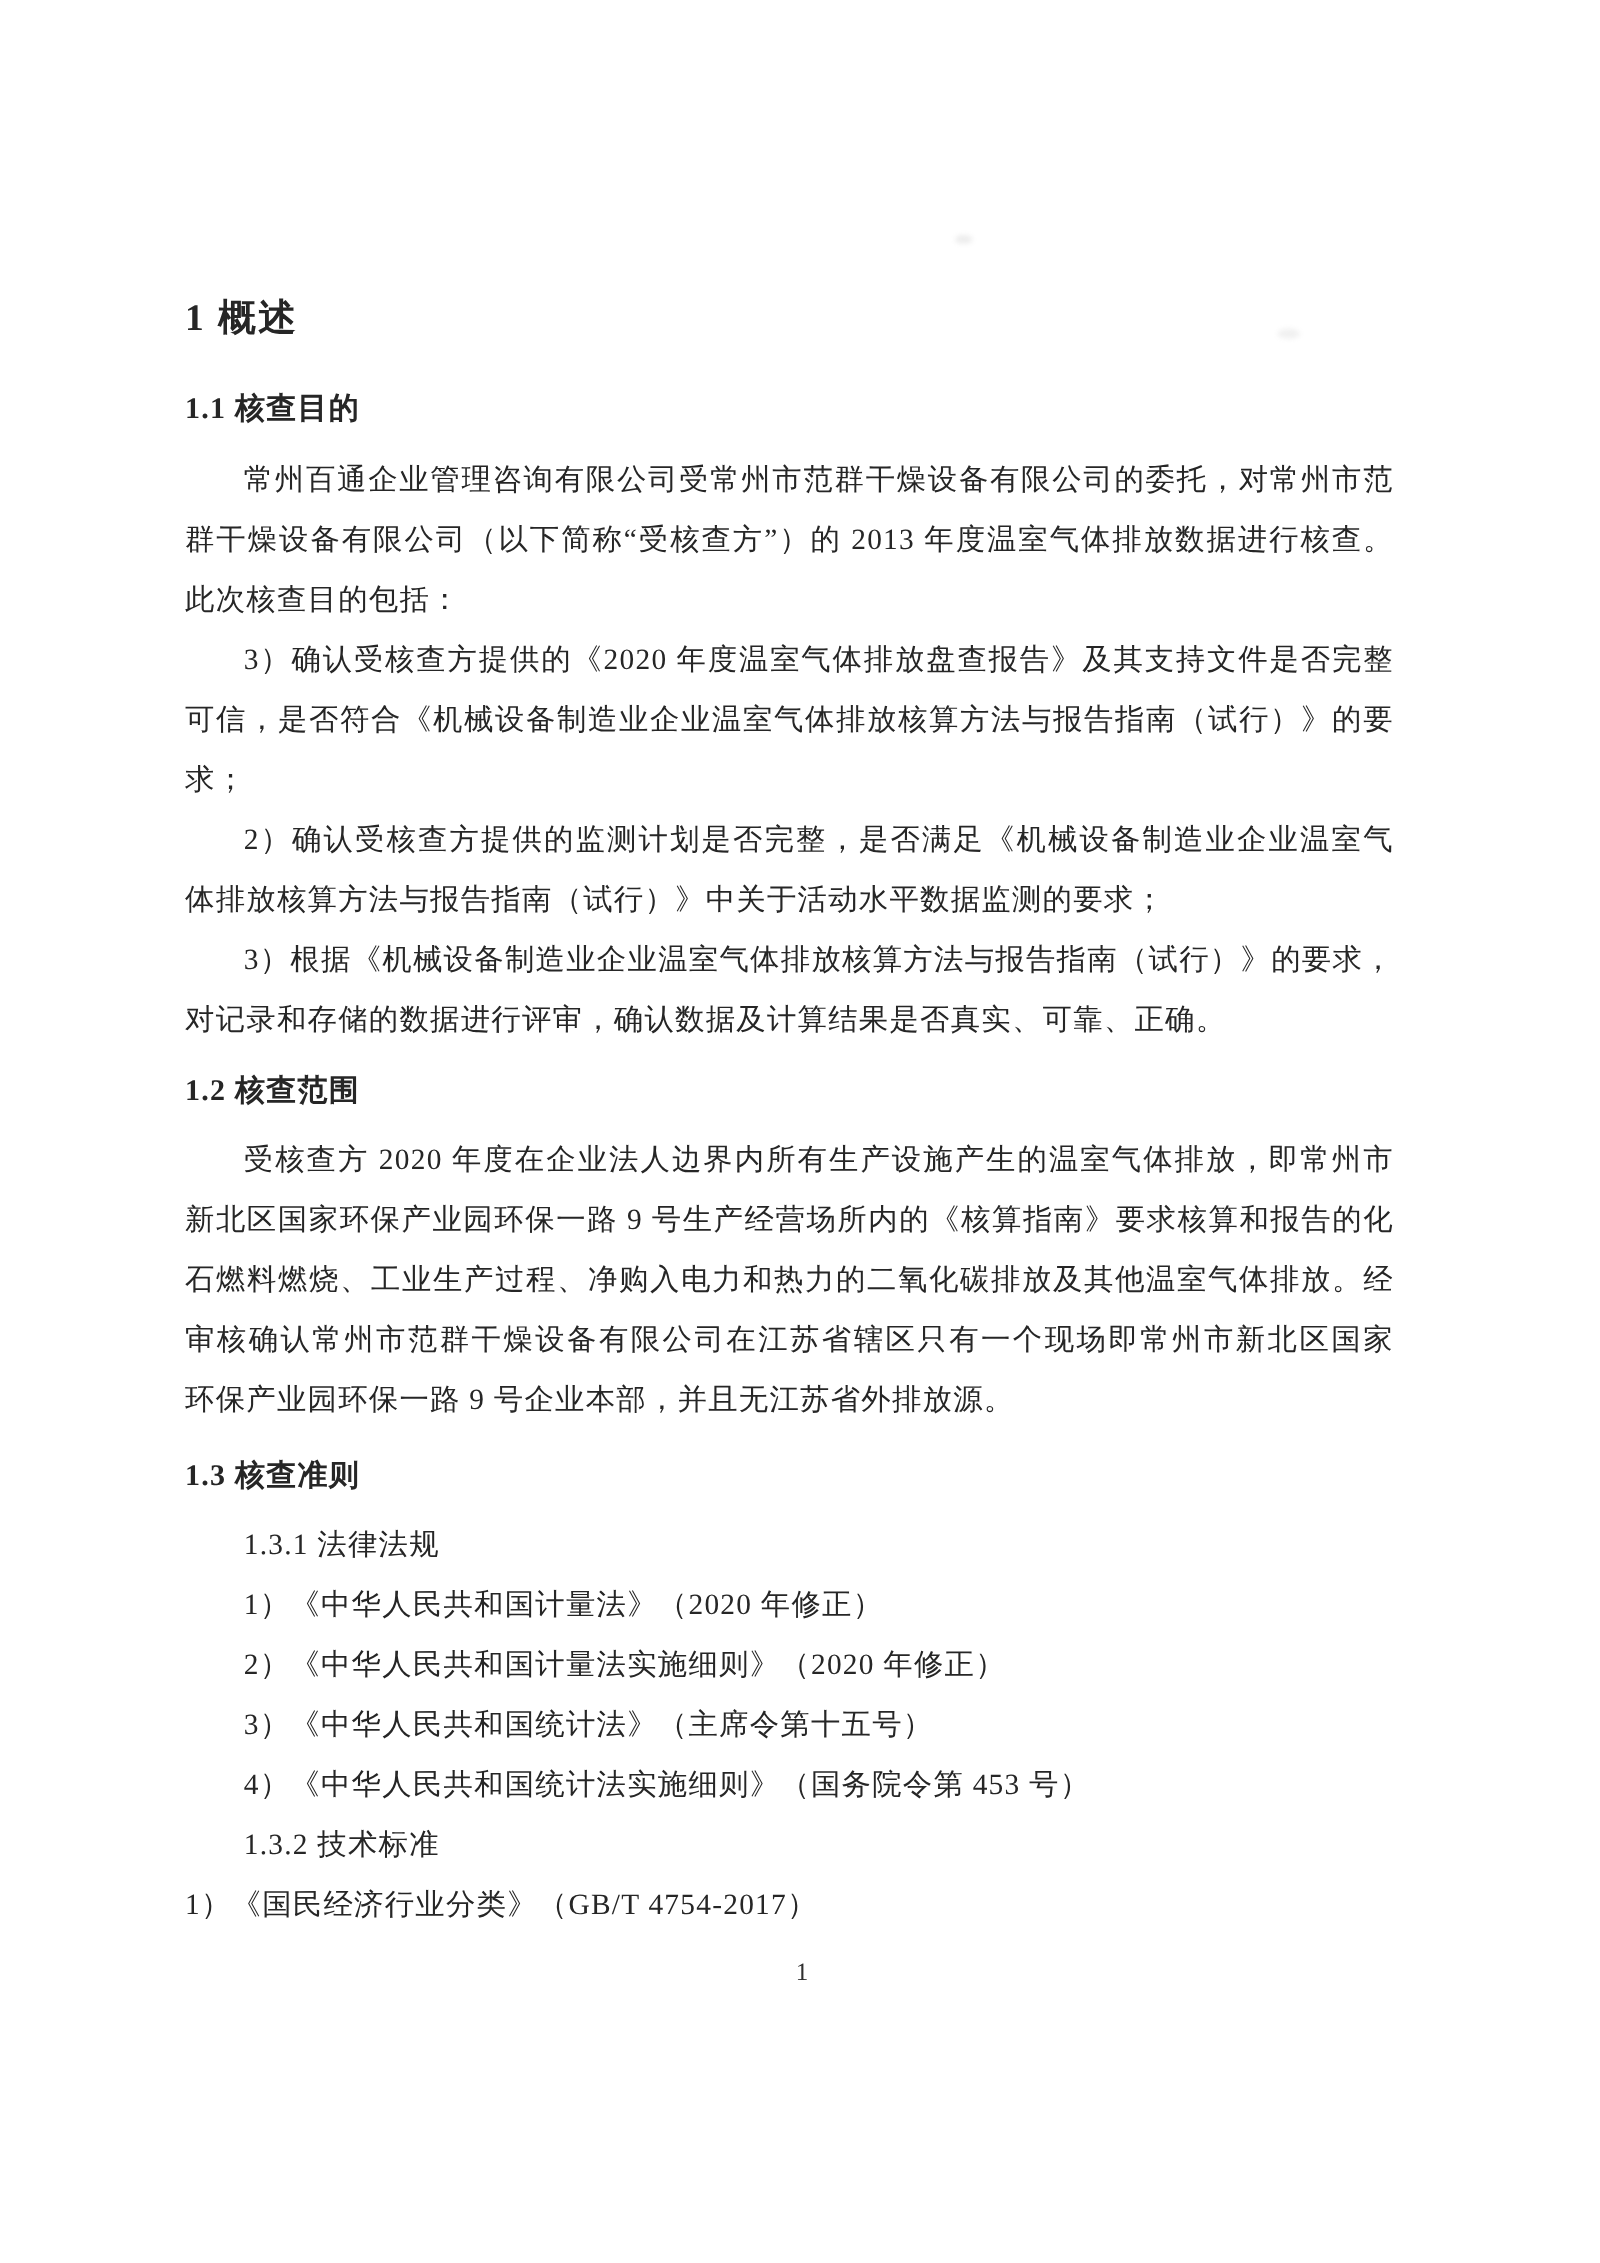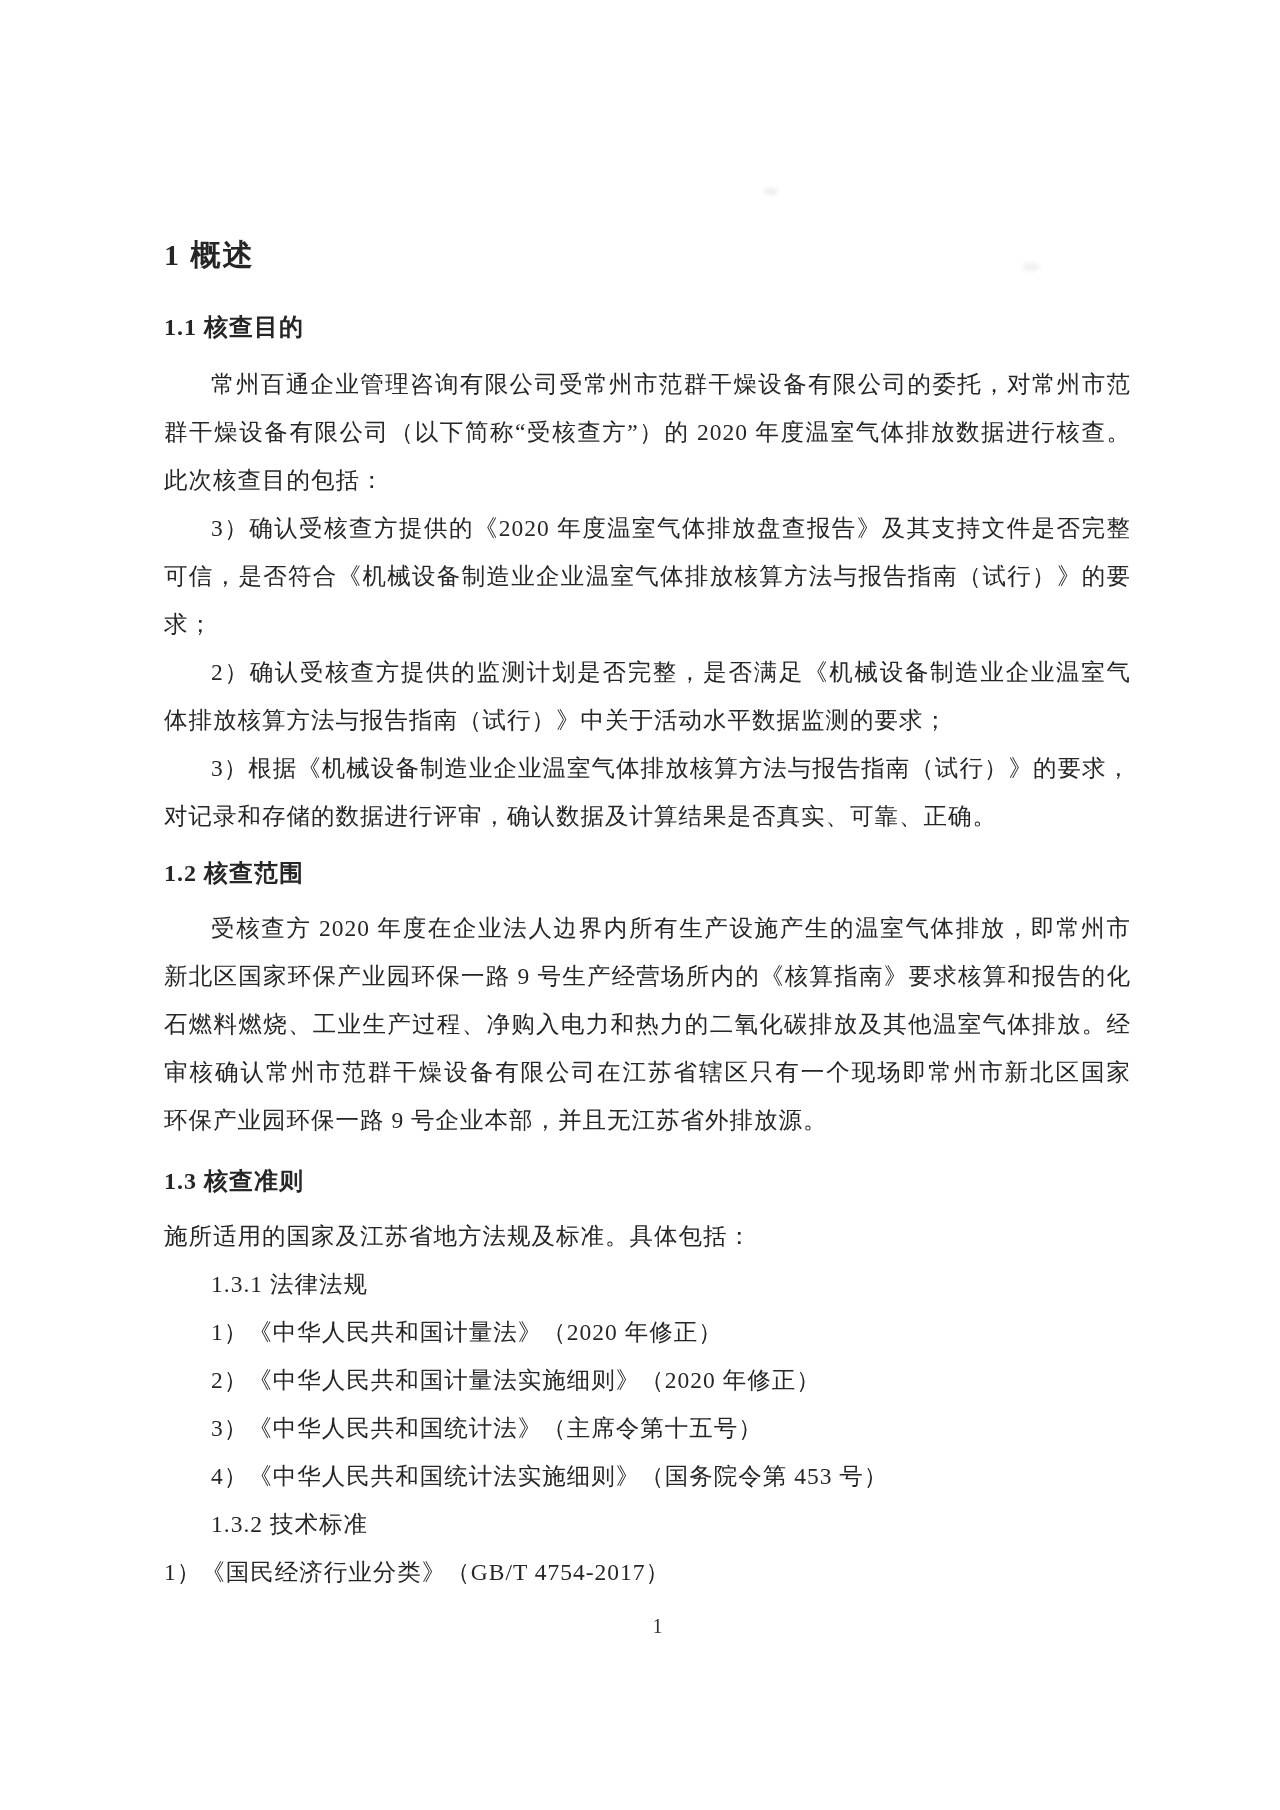--- a/index.html
+++ b/index.html
@@ -12,21 +12,21 @@
     font-family: "Liberation Serif", "DejaVu Serif", serif;
     color: #262626;
   }
   .page {
     position: absolute;
     inset: 0;
     background: #ffffff;
   }
   .content {
     position: absolute;
-    left: 164px;
+    left: 148px;
     top: 238px;
     width: 967px;
   }
   .h1 {
     font-size: 30px;
     line-height: 34px;
     font-weight: bold;
     margin: 0;
     letter-spacing: 2px;
   }
@@ -82,21 +82,21 @@
   <div class="artifact a1"></div>
   <div class="artifact a2"></div>
 
   <main class="content">
     <h1 class="h1">1 概述</h1>
 
     <section class="s1">
       <h2 class="h2">1.1 核查目的</h2>
       <div class="lines">
           <p class="line indent full">常州百通企业管理咨询有限公司受常州市范群干燥设备有限公司的委托，对常州市范</p>
-          <p class="line full">群干燥设备有限公司（以下简称“受核查方”）的 2020 年度温室气体排放数据进行核查。</p>
+          <p class="line full">群干燥设备有限公司（以下简称“受核查方”）的 2013 年度温室气体排放数据进行核查。</p>
           <p class="line">此次核查目的包括：</p>
           <p class="line indent full">3）确认受核查方提供的《2020 年度温室气体排放盘查报告》及其支持文件是否完整</p>
           <p class="line full">可信，是否符合《机械设备制造业企业温室气体排放核算方法与报告指南（试行）》的要</p>
           <p class="line">求；</p>
           <p class="line indent full">2）确认受核查方提供的监测计划是否完整，是否满足《机械设备制造业企业温室气</p>
           <p class="line">体排放核算方法与报告指南（试行）》中关于活动水平数据监测的要求；</p>
           <p class="line indent full">3）根据《机械设备制造业企业温室气体排放核算方法与报告指南（试行）》的要求，</p>
           <p class="line">对记录和存储的数据进行评审，确认数据及计算结果是否真实、可靠、正确。</p>
         </div>
     </section>
@@ -108,21 +108,20 @@
           <p class="line full">新北区国家环保产业园环保一路 9 号生产经营场所内的《核算指南》要求核算和报告的化</p>
           <p class="line full">石燃料燃烧、工业生产过程、净购入电力和热力的二氧化碳排放及其他温室气体排放。经</p>
           <p class="line full">审核确认常州市范群干燥设备有限公司在江苏省辖区只有一个现场即常州市新北区国家</p>
           <p class="line">环保产业园环保一路 9 号企业本部，并且无江苏省外排放源。</p>
         </div>
     </section>
 
     <section class="s3">
       <h2 class="h2">1.3 核查准则</h2>
       <div class="lines">
-          <p class="line">施所适用的国家及江苏省地方法规及标准。具体包括：</p>
           <p class="line indent">1.3.1 法律法规</p>
           <p class="line indent">1）《中华人民共和国计量法》（2020 年修正）</p>
           <p class="line indent">2）《中华人民共和国计量法实施细则》（2020 年修正）</p>
           <p class="line indent">3）《中华人民共和国统计法》（主席令第十五号）</p>
           <p class="line indent">4）《中华人民共和国统计法实施细则》（国务院令第 453 号）</p>
           <p class="line indent">1.3.2 技术标准</p>
           <p class="line">1）《国民经济行业分类》（GB/T 4754-2017）</p>
         </div>
     </section>
 

